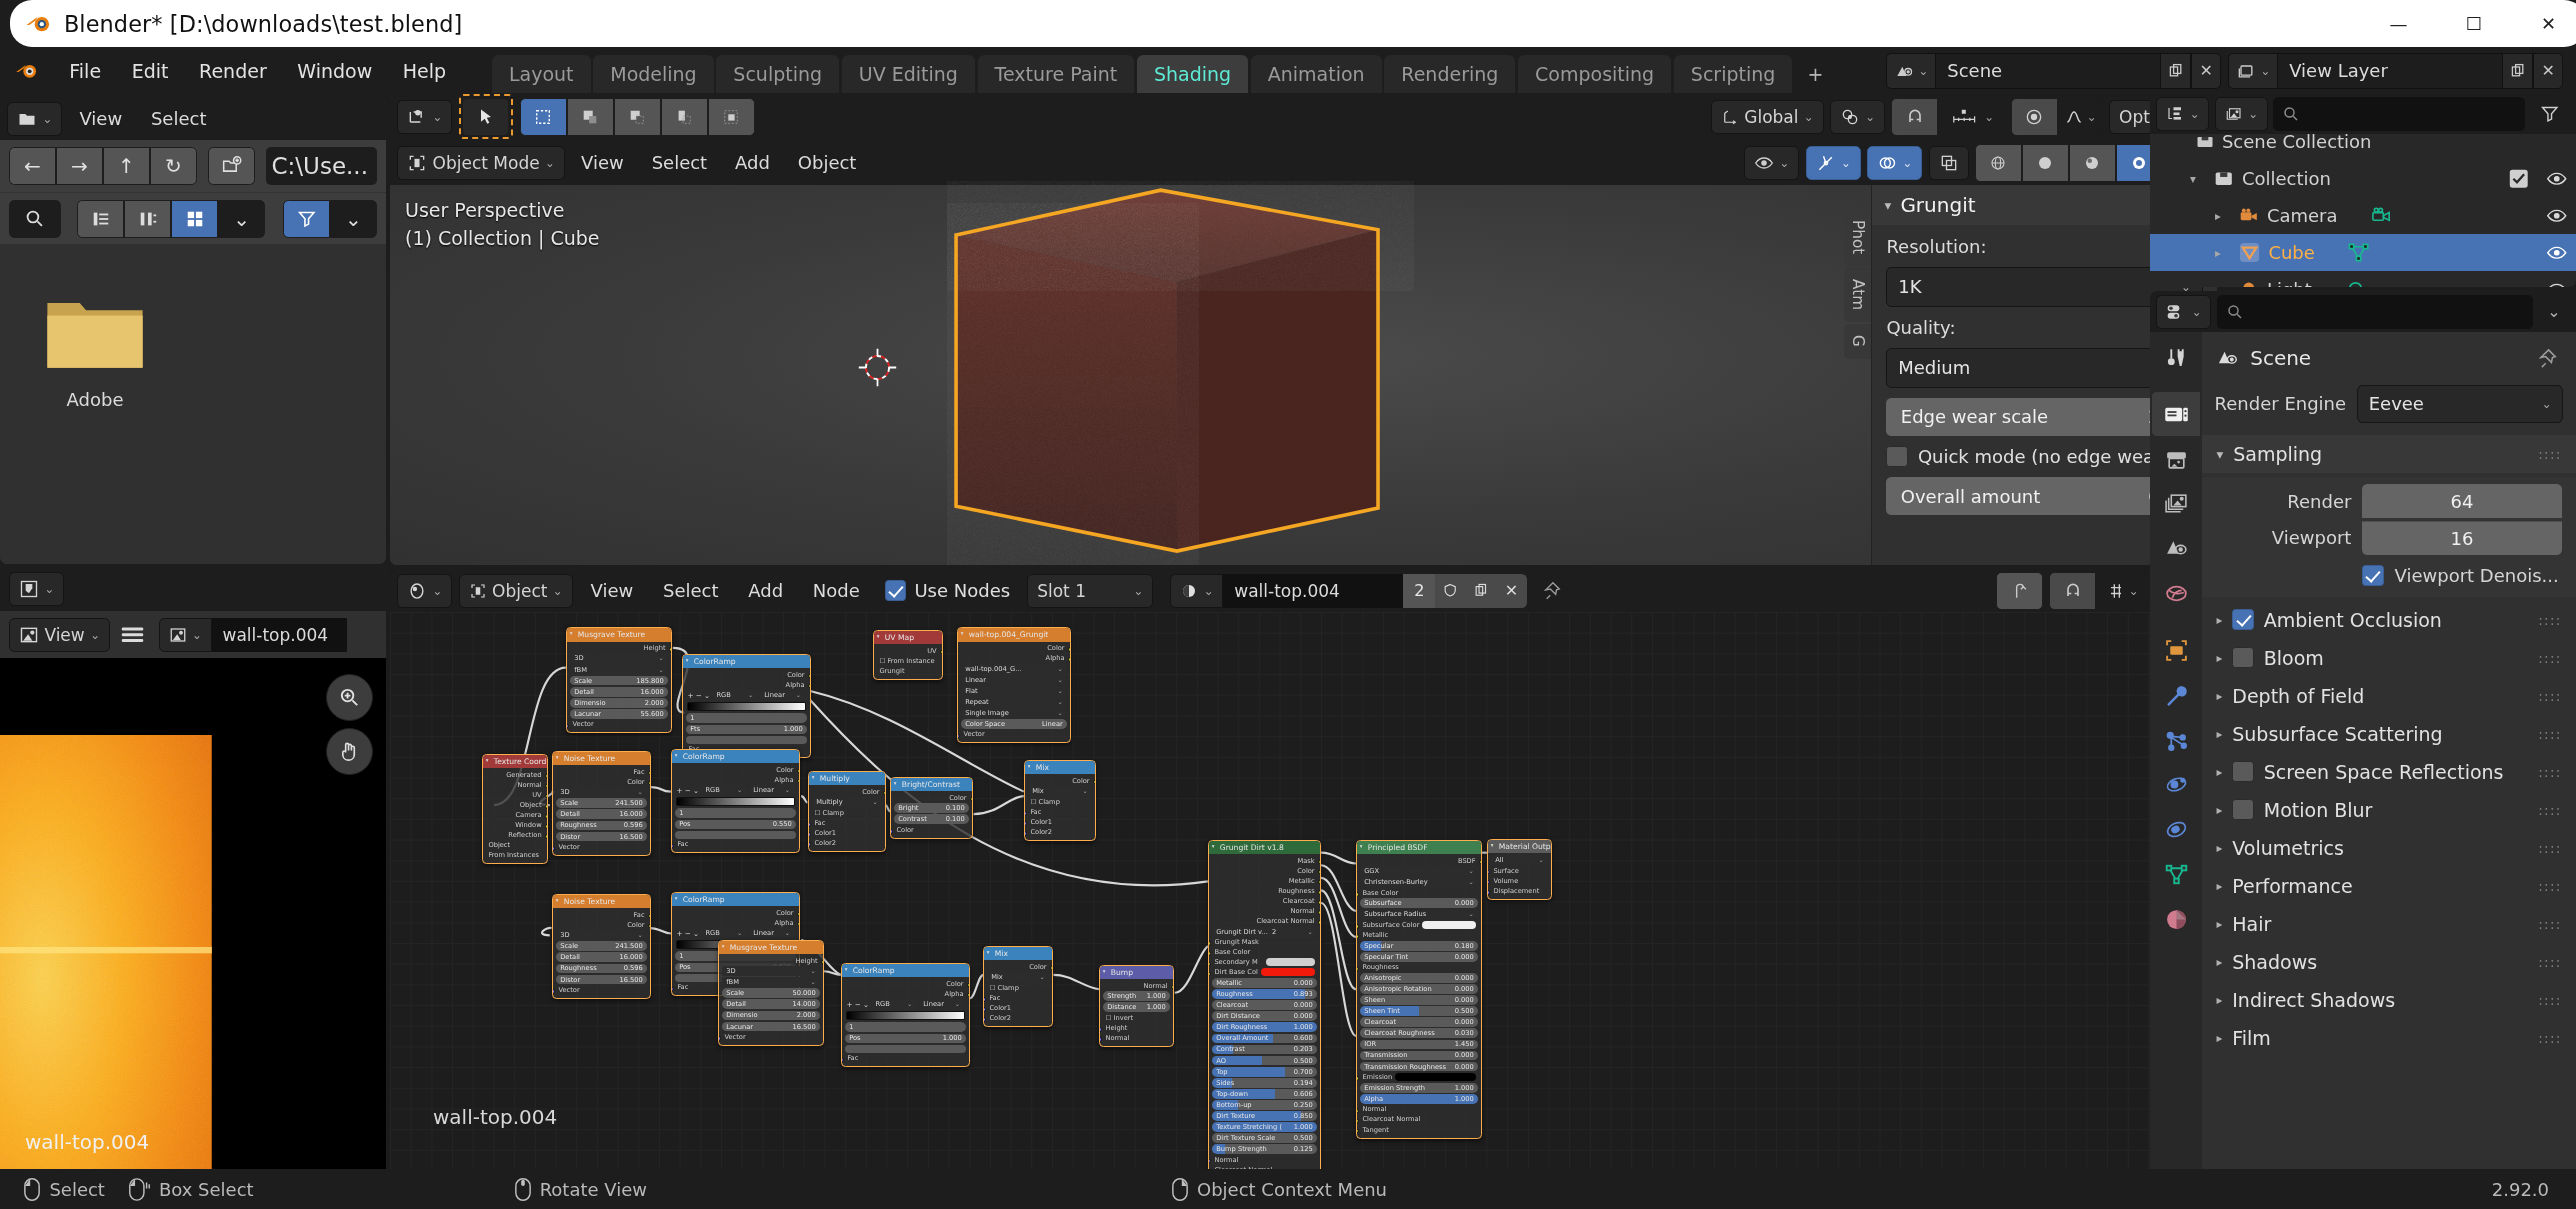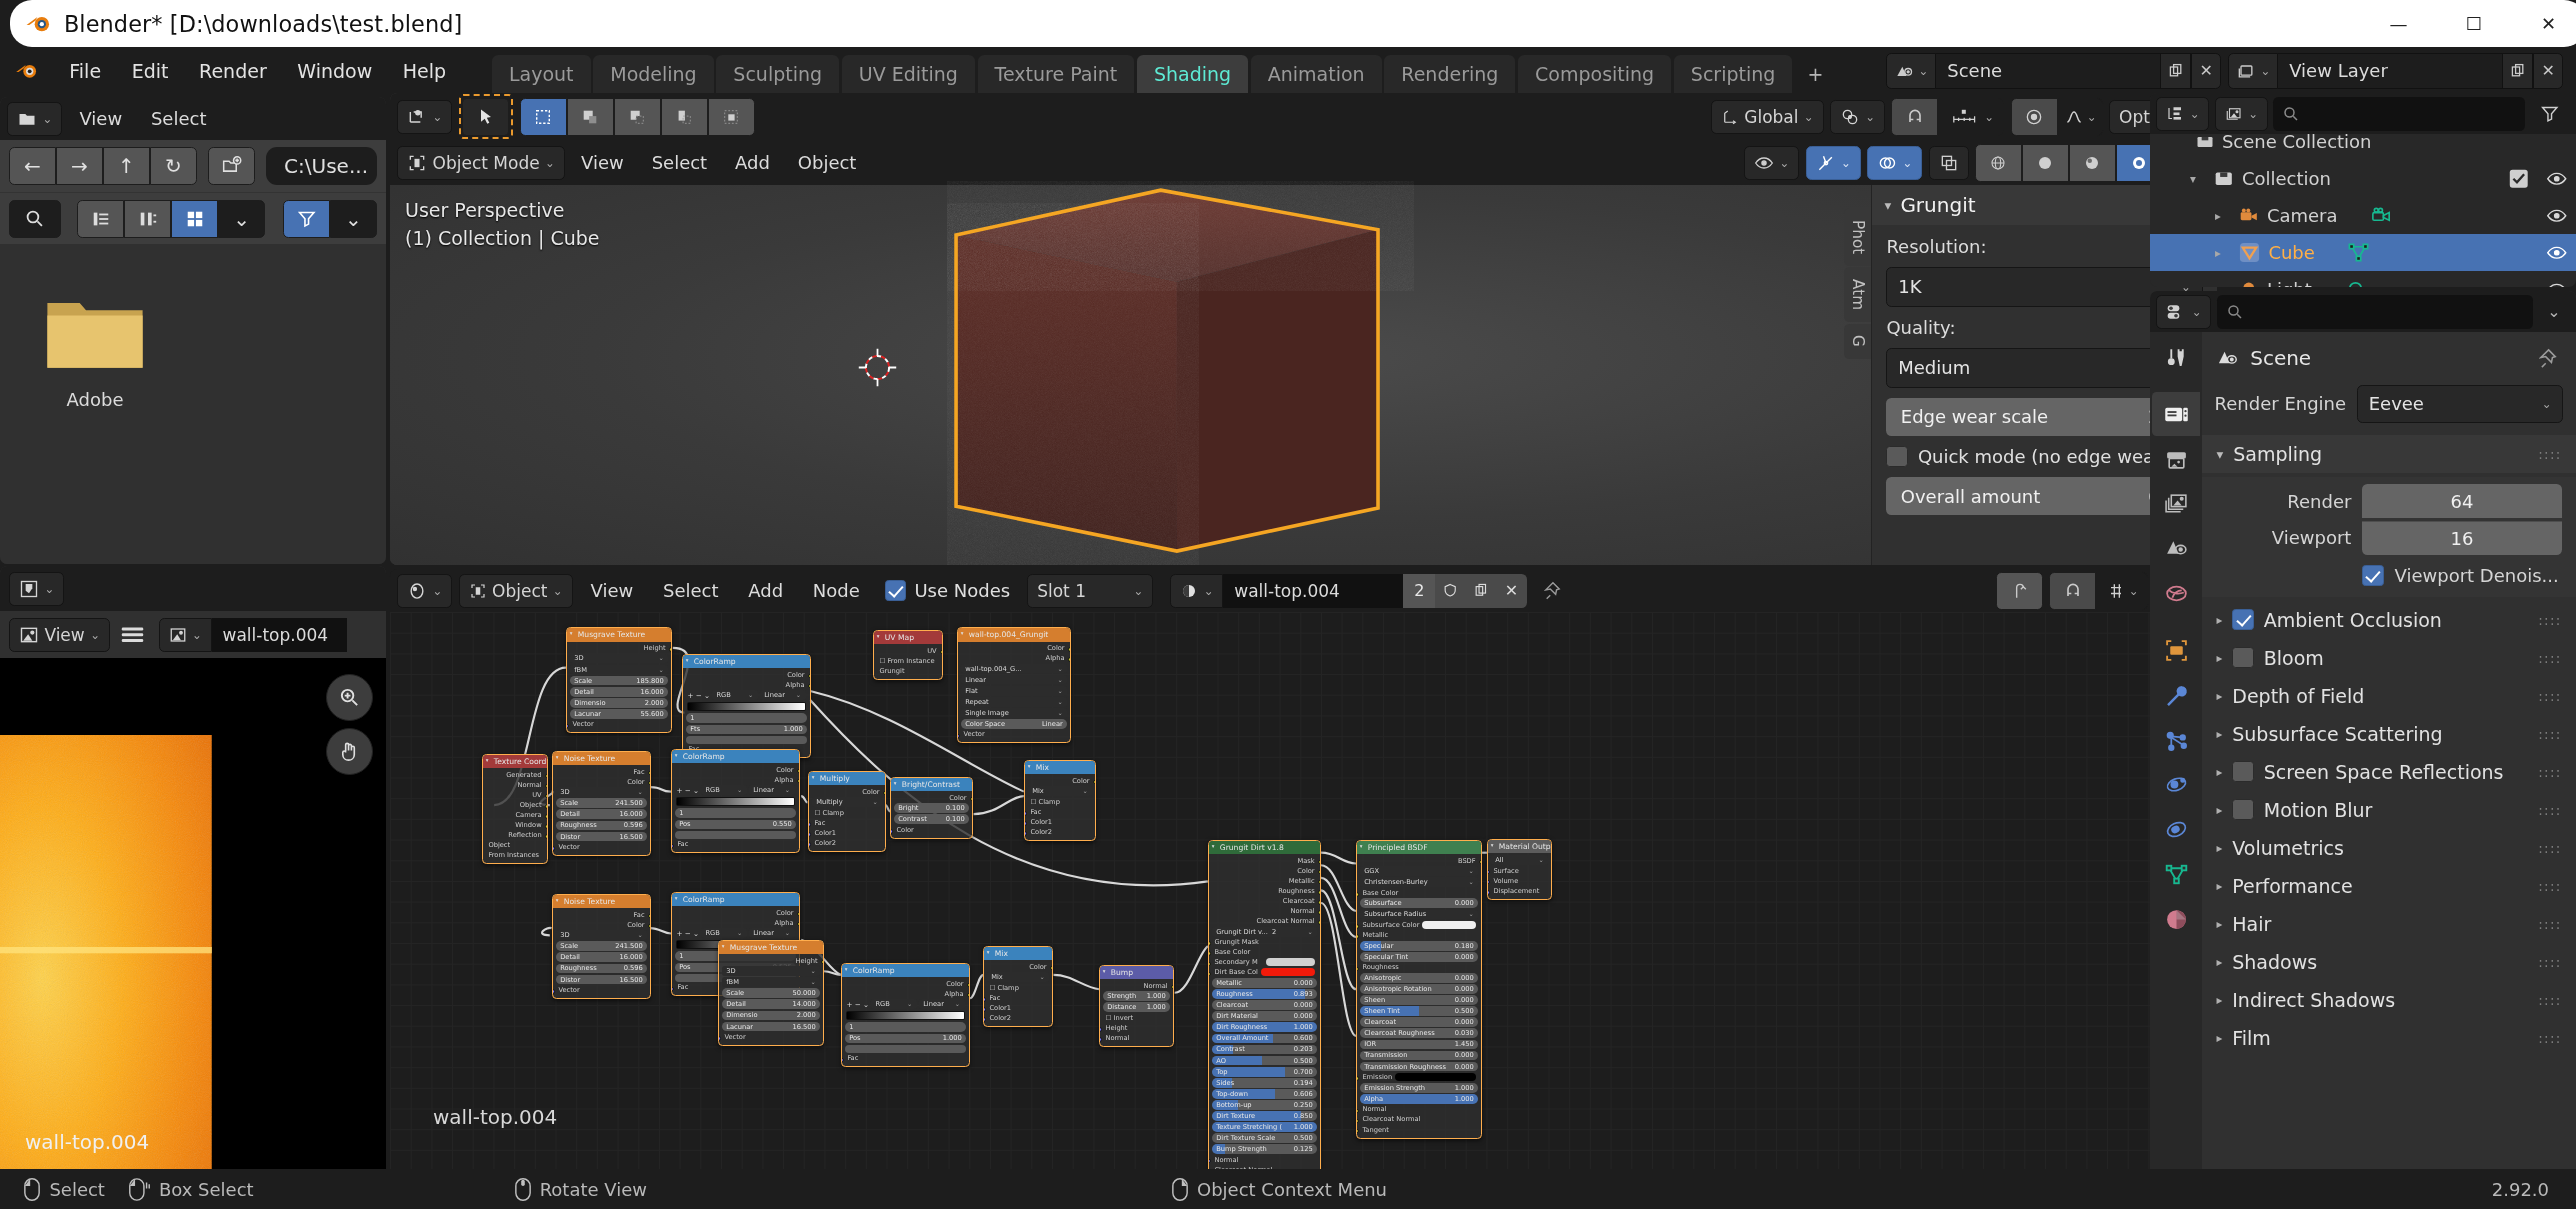--- a/index.html
+++ b/index.html
@@ -52,22 +52,22 @@
   .fb-nav { height:52px; background:#3d3d3d; display:flex; align-items:center; padding:0 9px; gap:3.6px; }
   .fb-nav2 { height:52px; background:#3d3d3d; display:flex; align-items:center; padding:0 9px; gap:3.6px;
     border-top:0.9px solid #333; }
   .sqbtn { width:47px; height:38px; background:#555; border:0.9px solid #1d1d1d; display:flex;
     align-items:center; justify-content:center; color:#e0e0e0; font-size:20px; }
   .sqbtn.dark { background:#1d1d1d; }
   .sqbtn.blue { background:#4772b3; }
   .grp { display:flex; }
   .grp .sqbtn:first-child { border-radius:5.4px 0 0 5.4px; }
   .grp .sqbtn:last-child { border-radius:0 5.4px 5.4px 0; }
-  .pathfield { background:#1d1d1d; border-radius:11px; height:38px; display:flex; align-items:center;
-    justify-content:flex-end; padding:0 9px; color:#e0e0e0; font-size:20px; min-width:90px; }
+  .pathfield { background:#1d1d1d; border-radius:5px; height:38px; display:flex; align-items:center;
+    justify-content:flex-end; padding:0 9px; color:#e0e0e0; font-size:23px; min-width:90px; }
   .fb-body { background:#303030; height:363px; position:relative; }
   .folder-item { position:absolute; left:32px; top:48px; width:126px; text-align:center; }
   .folder-glyph { width:106px; height:83px; margin:0 auto; position:relative; }
   .folder-label { color:#dcdcdc; font-size:18px; margin-top:14.4px; }
 
   
   #imageeditor { left:0px; top:566px; width:386px; height:611px; background:#303030; }
   .ie-h1 { height:45px; background:#1d1d1d; display:flex; align-items:center; padding:0 9px; }
   .ie-h2 { height:47px; background:#303030; display:flex; align-items:center; padding:0 9px; gap:9px; }
   .ie-canvas { position:relative; height:519px; background:#000; overflow:hidden; }
@@ -1207,21 +1207,21 @@
               </div>
               <div class="fld sl" style="--p:89%">
                 <span>Roughness</span>
                 <span>0.893</span>
               </div>
               <div class="fld sl" style="--p:0%">
                 <span>Clearcoat</span>
                 <span>0.000</span>
               </div>
               <div class="fld sl" style="--p:0%">
-                <span>Dirt Material</span>
+                <span>Dirt Distance</span>
                 <span>0.000</span>
               </div>
               <div class="fld sl" style="--p:100%">
                 <span>Dirt Roughness</span>
                 <span>1.000</span>
               </div>
               <div class="fld sl" style="--p:58%">
                 <span>Overall Amount</span>
                 <span>0.600</span>
               </div>

